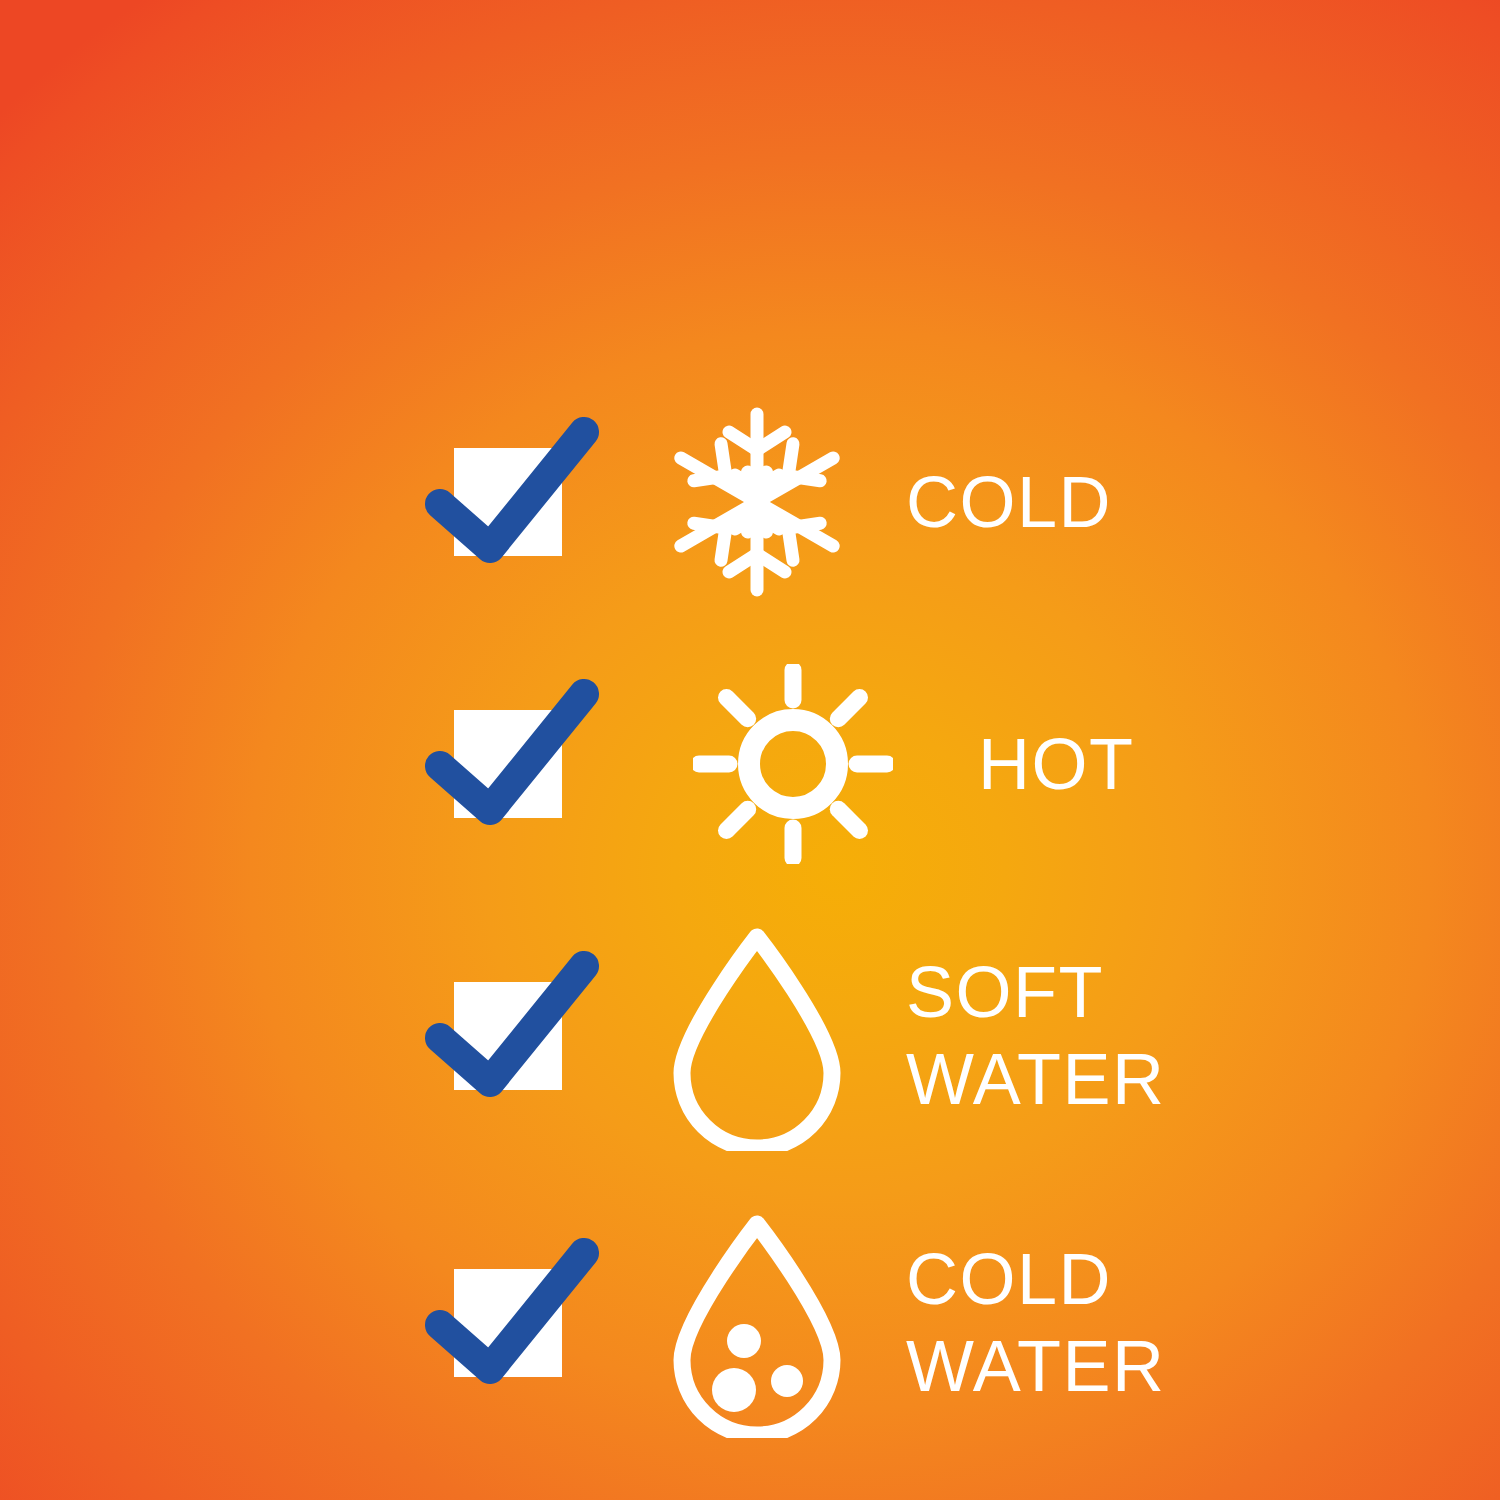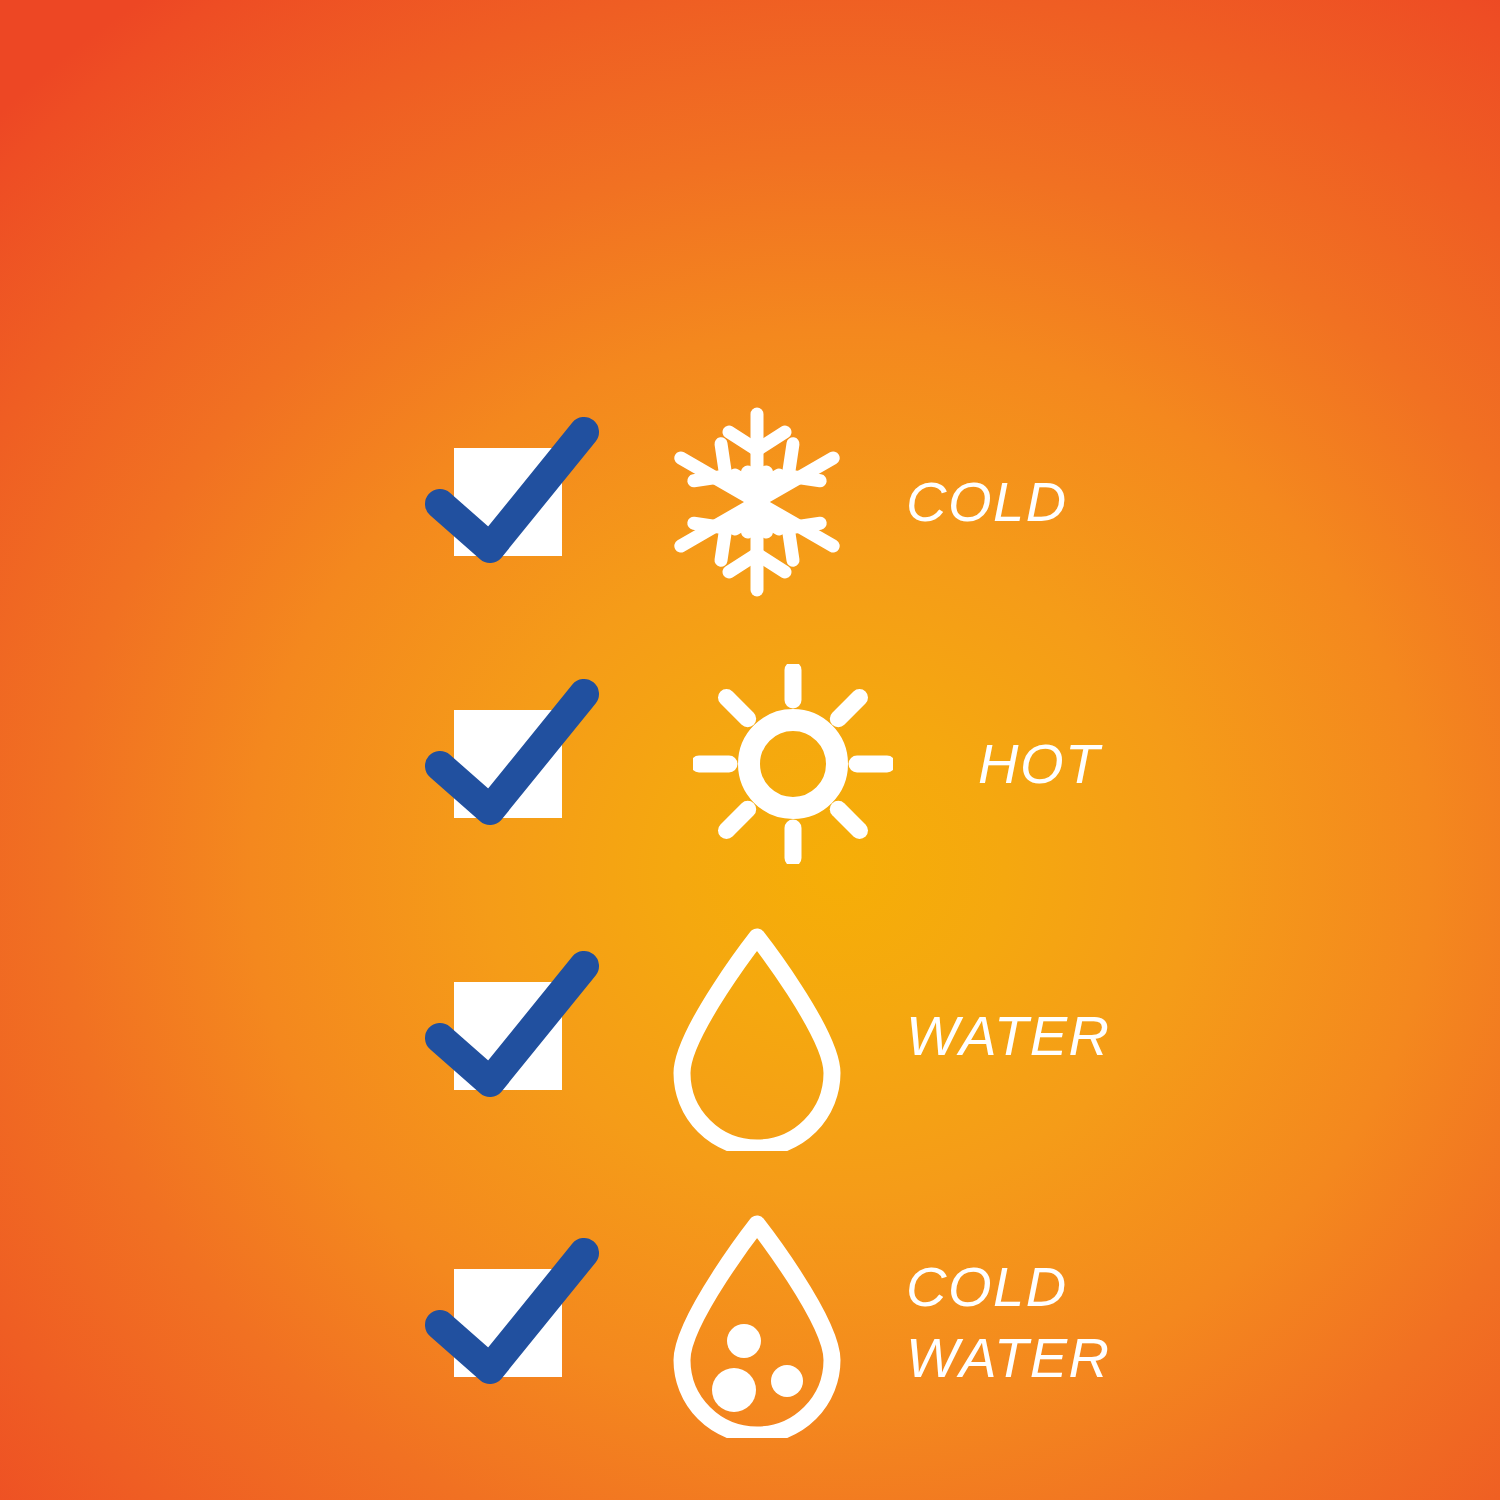--- a/index.html
+++ b/index.html
@@ -106,25 +106,24 @@
   .label-cell {
     flex:1 1 auto;
     padding-left:24px;
     color:#FFFFFF;
     user-select:none;
   }
   .label-line {
     display:block;
     font-family:"Liberation Sans", sans-serif;
     font-weight:300;
-    font-size:56px;
+    font-size:72px;
     line-height:0.98;
     letter-spacing:1.5px;
     white-space:nowrap;
-    font-style:italic;
   }
   .label-line + .label-line { margin-top:16px; }
 </style>
 </head>
 <body>
 
 <div id="poster">
 
 
   <div id="rows">
@@ -231,20 +230,21 @@
       <div class="icon-cell">
         <svg width="190" height="230" viewBox="0 0 190 230" aria-hidden="true">
           <path d="M 95 16
                    C 95 16, 20 112, 20 152
                    a 75 75 0 0 0 150 0
                    C 170 112, 95 16, 95 16 Z" fill="none" stroke="#FFFFFF" stroke-width="17" stroke-linejoin="round"></path>
         </svg>
       </div>
 
       <div class="label-cell">
+        <span class="label-line">SOFT</span>
         <span class="label-line">WATER</span>
       </div>
     </div>
 
     <div class="feature-row" id="row-3">
 
       <div class="checkbox-cell">
         <svg width="200" height="200" viewBox="0 0 200 200" aria-hidden="true">
           <rect x="22" y="46" width="108" height="108" fill="#FFFFFF"></rect>
           <path d="M 8 102 L 58 146 L 152 30" fill="none" stroke="#21509F" stroke-width="30" stroke-linecap="round" stroke-linejoin="round"></path>

